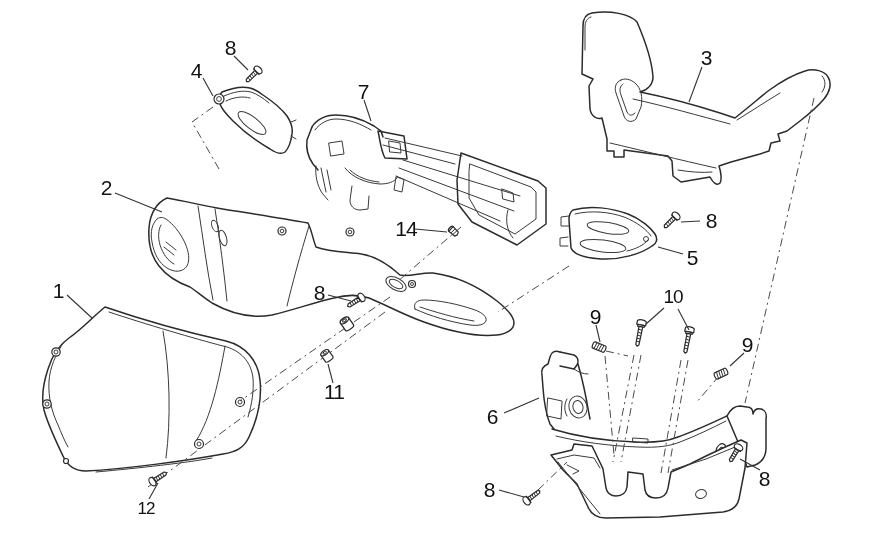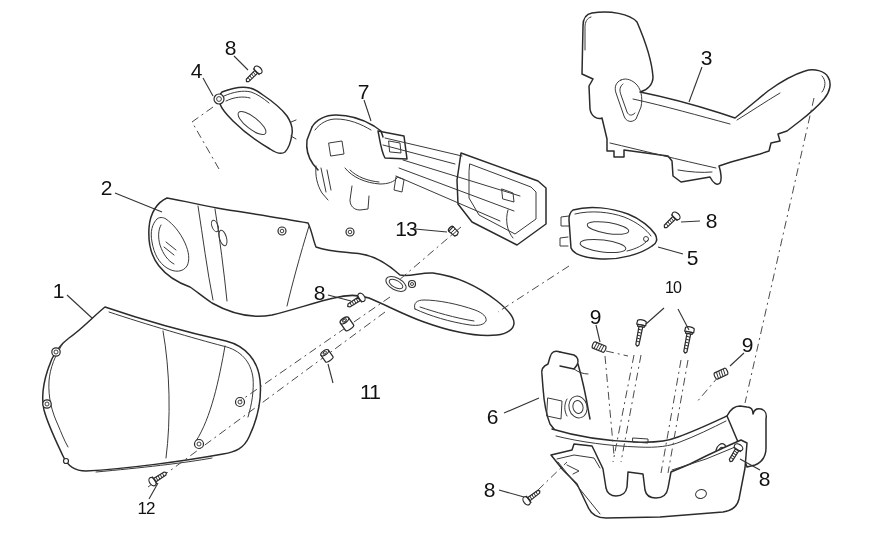--- a/index.html
+++ b/index.html
@@ -253,18 +253,18 @@
   <div class="part-label" style="left: 692px; top: 257px; color: rgb(17, 17, 17); font-size: 21px;">5</div>
   <div class="part-label" style="left: 492px; top: 416px; color: rgb(17, 17, 17); font-size: 21px;">6</div>
   <div class="part-label" style="left: 363px; top: 91px; color: rgb(17, 17, 17); font-size: 21px;">7</div>
   <div class="part-label" style="left: 230px; top: 47px; color: rgb(17, 17, 17); font-size: 21px;">8</div>
   <div class="part-label" style="left: 711px; top: 220px; color: rgb(17, 17, 17); font-size: 21px;">8</div>
   <div class="part-label" style="left: 319px; top: 292px; color: rgb(17, 17, 17); font-size: 21px;">8</div>
   <div class="part-label" style="left: 489px; top: 489px; color: rgb(17, 17, 17); font-size: 21px;">8</div>
   <div class="part-label" style="left: 764px; top: 478px; color: rgb(17, 17, 17); font-size: 21px;">8</div>
   <div class="part-label" style="left: 595px; top: 316px; color: rgb(17, 17, 17); font-size: 21px;">9</div>
   <div class="part-label" style="left: 747px; top: 344px; color: rgb(17, 17, 17); font-size: 21px;">9</div>
-  <div class="part-label" style="left: 673px; top: 288px; color: rgb(17, 17, 17); font-size: 16px;">10</div>
-  <div class="part-label" style="left: 334px; top: 391px; color: rgb(17, 17, 17); font-size: 21px; margin-left: 36px;">11</div>
+  <div class="part-label" style="left: 673px; top: 296px; color: rgb(17, 17, 17); font-size: 19px;">10</div>
+  <div class="part-label" style="left: 334px; top: 391px; color: rgb(17, 17, 17); font-size: 21px;">11</div>
   <div class="part-label" style="left: 146px; top: 508px; color: rgb(17, 17, 17); font-size: 17px;">12</div>
-  <div class="part-label" style="left: 406px; top: 228px; color: rgb(17, 17, 17); font-size: 21px;">13</div>
+  <div class="part-label" style="left: 406px; top: 228px; color: rgb(17, 17, 17); font-size: 21px;">14</div>
 </div>
 </div>
 
 </body></html>

